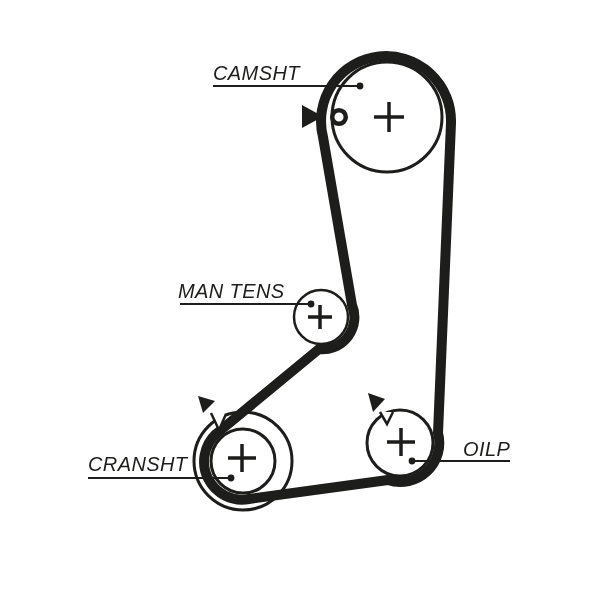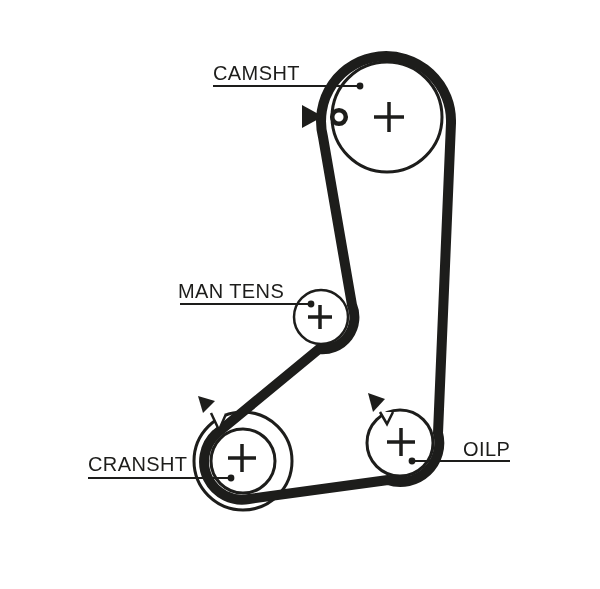--- a/index.html
+++ b/index.html
@@ -9,20 +9,21 @@
     height: 589px;
     background: #ffffff;
     overflow: hidden;
     font-family: "Liberation Sans", sans-serif;
   }
   .stage {
     position: relative;
     width: 600px;
     height: 589px;
     background: #ffffff;
+    font-style: italic;
   }
   svg text {
     font-family: "Liberation Sans", sans-serif;
     font-size: 20px;
     letter-spacing: 0.4px;
     fill: #1d1d1b;
   }
   .thin-line   { stroke: #1d1d1b; stroke-width: 2;   fill: none; }
   .pulley      { stroke: #1d1d1b; stroke-width: 3;   fill: #ffffff; }
   .pulley-thin { stroke: #1d1d1b; stroke-width: 2.5; fill: #ffffff; }

